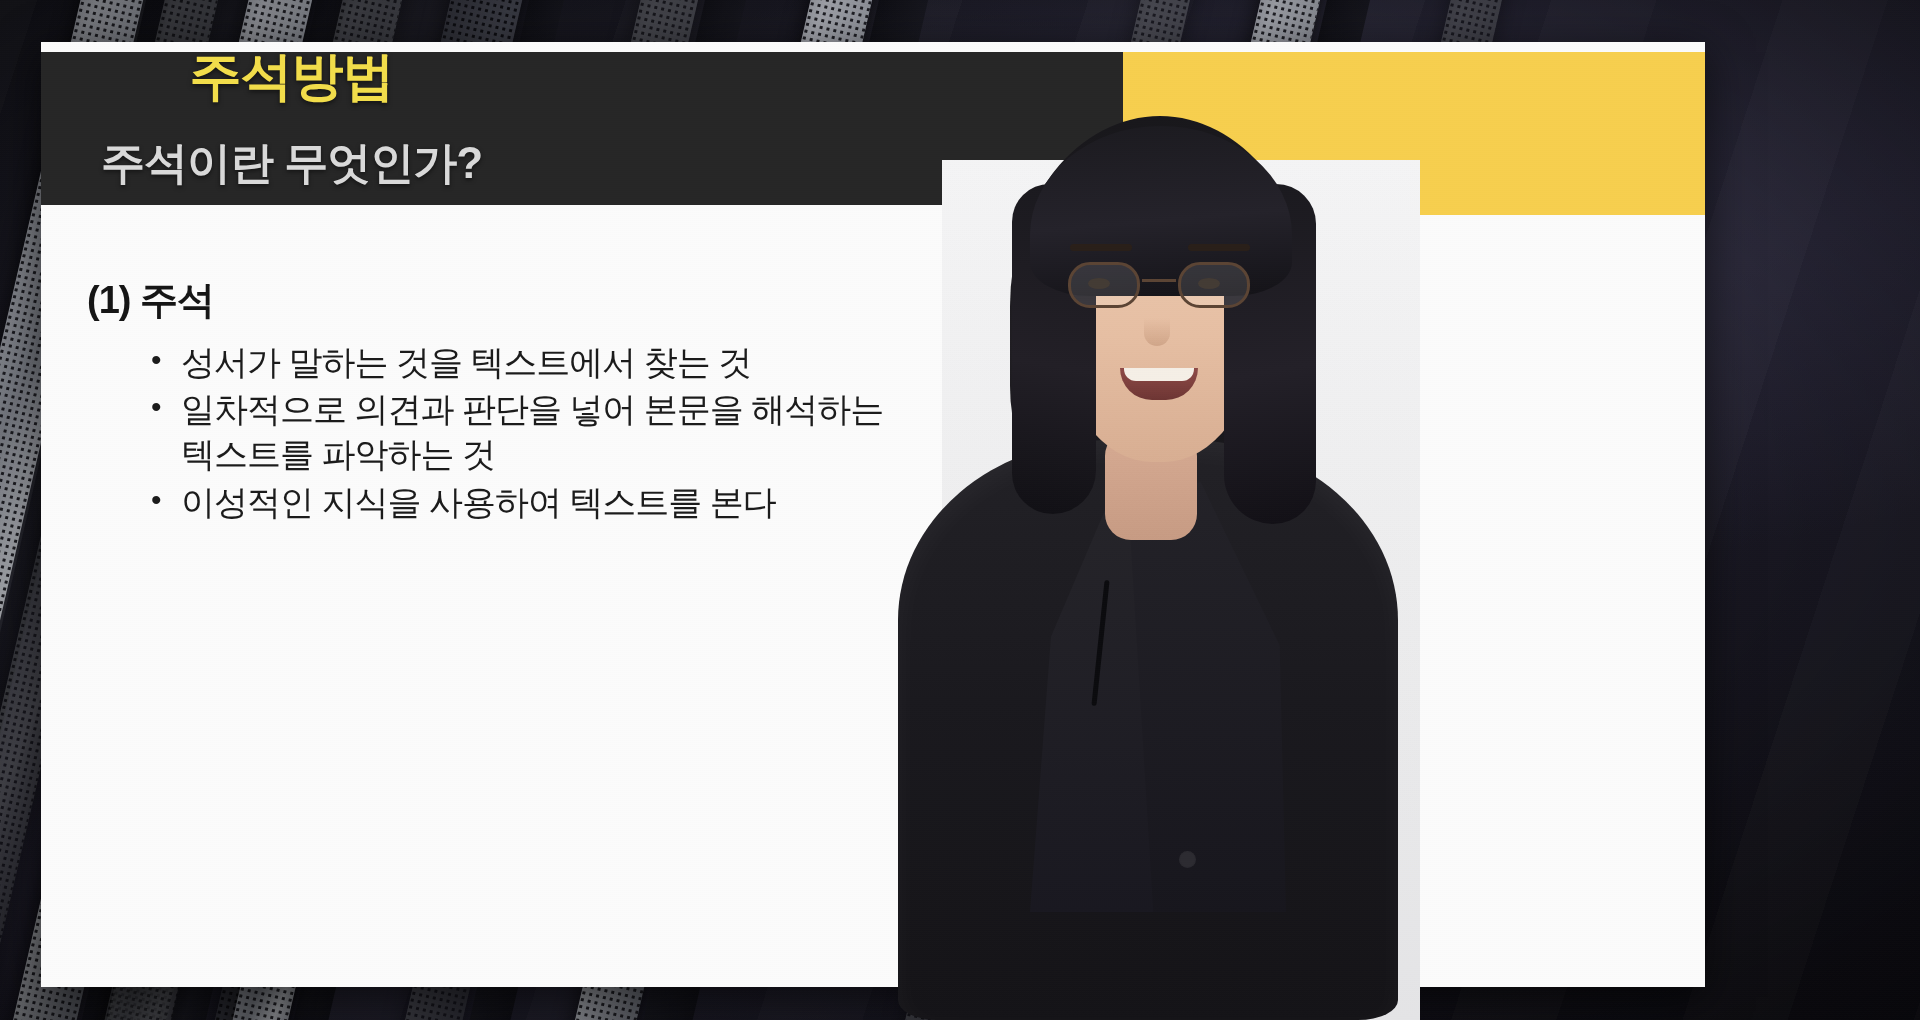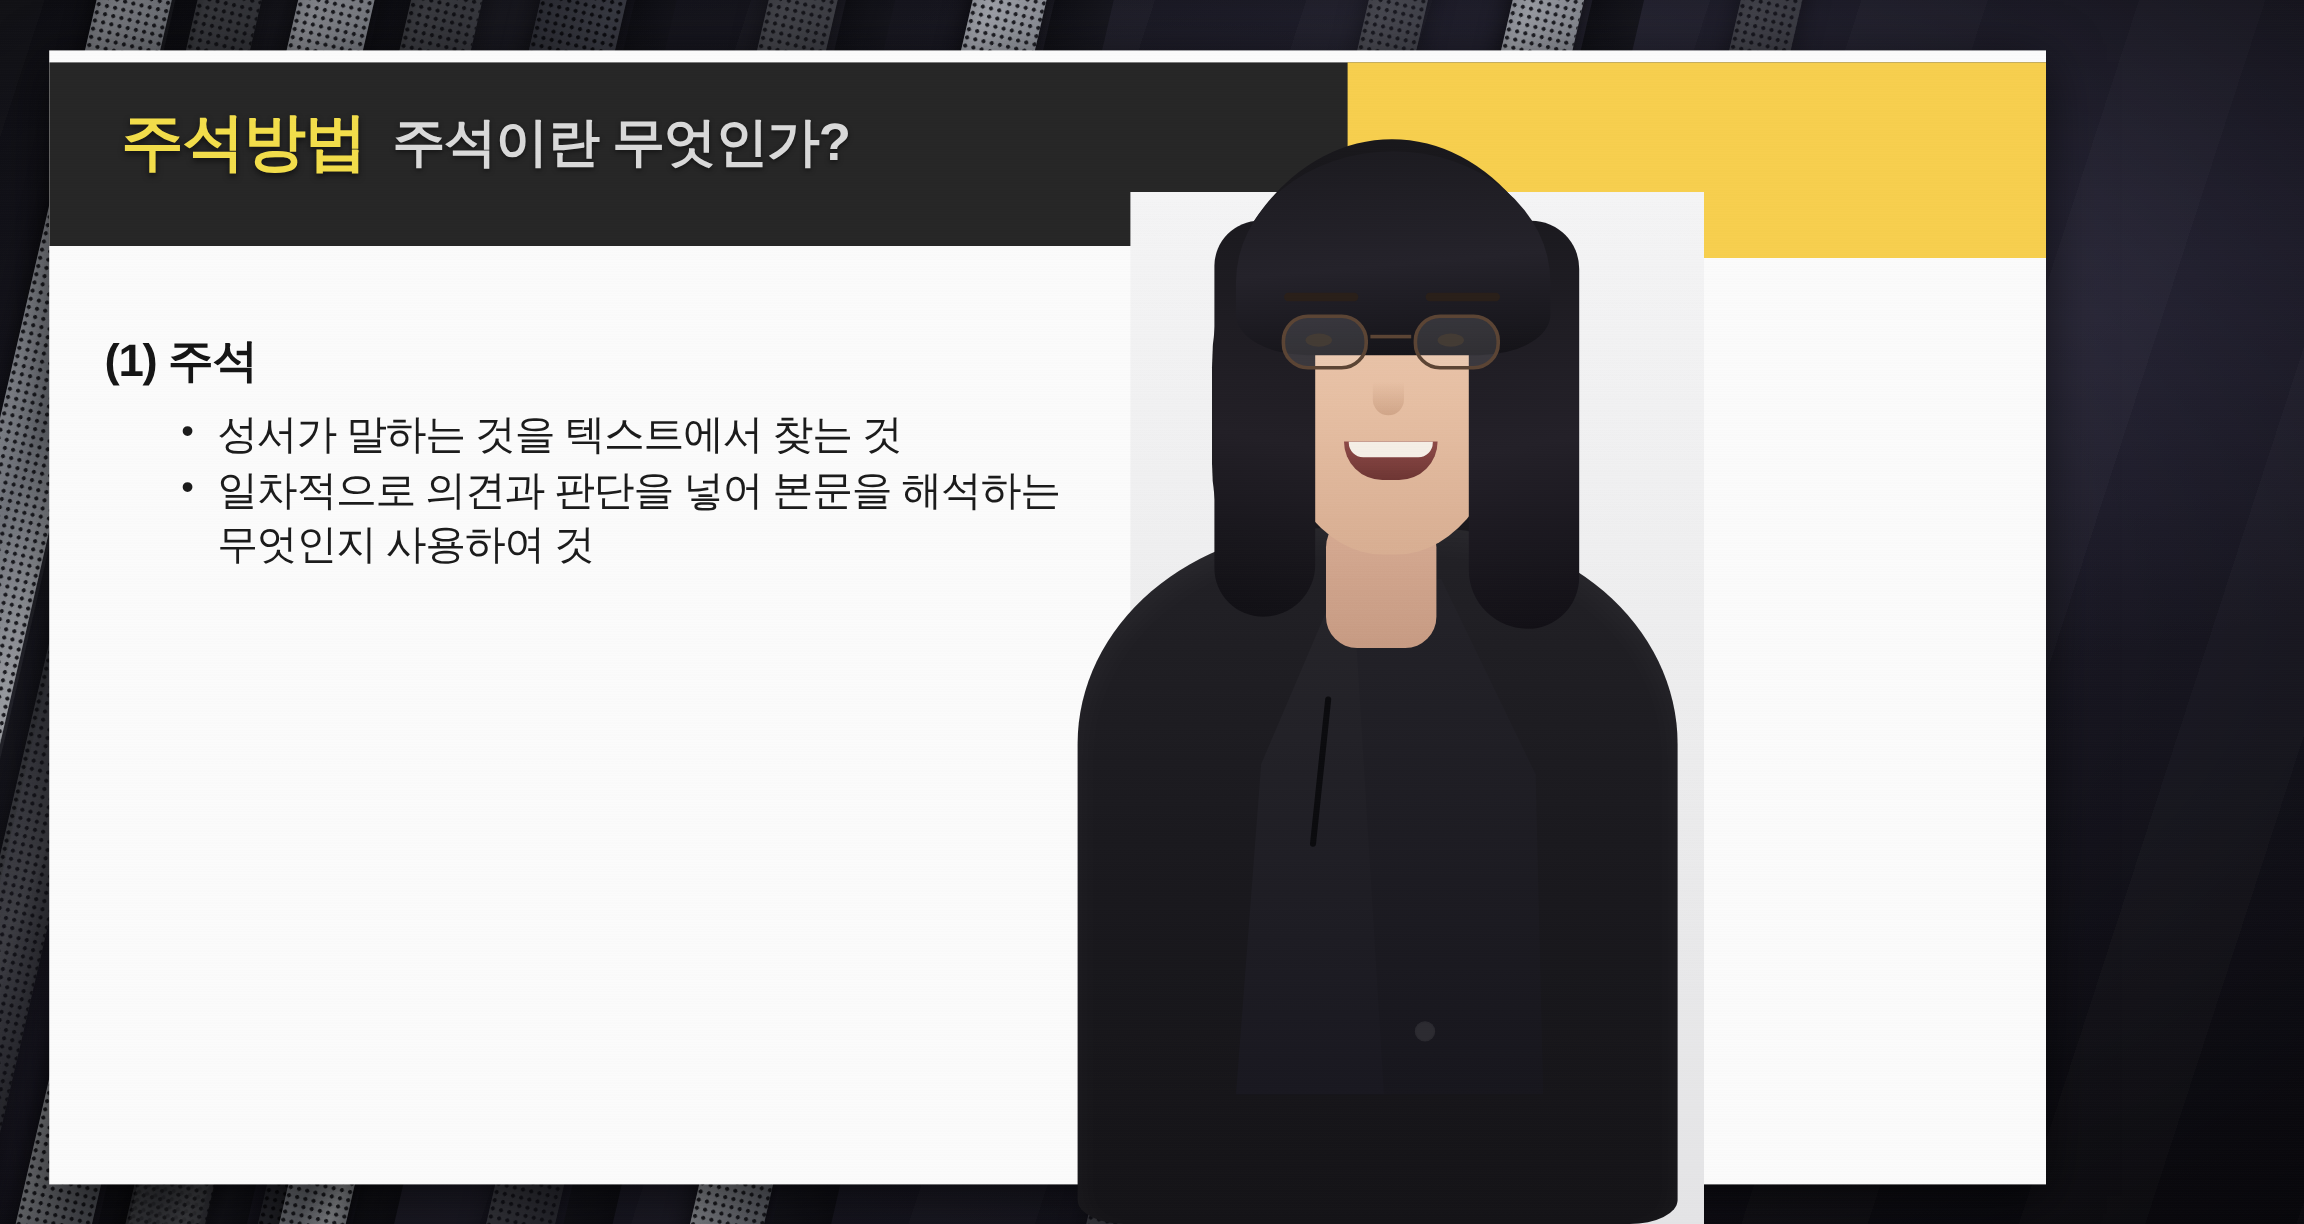--- a/index.html
+++ b/index.html
@@ -73,20 +73,21 @@
     background:#262626;
   }
   .accent-block{
     position:absolute; right:0; top:0; width:582px; height:163px;
     background:#f7cf4e;
   }
   .header-text{
     position:absolute; left:60px; top:0; height:153px;
     display:flex; align-items:center; gap:22px; z-index:3;
     white-space:nowrap;
+    flex-direction:column;
   }
   .title-main{
     color:#f2dd4a; font-weight:bold; font-size:52px; letter-spacing:-1px;
     text-shadow:0 2px 5px rgba(0,0,0,.55);
   }
   .title-sub{
     color:#d9d9d9; font-weight:bold; font-size:44px; letter-spacing:-1px;
     text-shadow:0 2px 4px rgba(0,0,0,.5);
   }
 
@@ -275,23 +276,26 @@
       <div class="section-heading">(1) 주석</div>
 
       <ul class="bullets">
 
         <li>
           <span class="cont">성서가 말하는 것을 텍스트에서 찾는 것</span>
         </li>
 
         <li>
           <span class="cont">일차적으로 의견과 판단을 넣어 본문을 해석하는</span>
-          <span class="cont">무엇인지 사용하여 것</span>
+          <span class="cont">텍스트를 파악하는 것</span>
         </li>
 
+        <li>
+          <span class="cont">이성적인 지식을 사용하여 텍스트를 본다</span>
+        </li>
 
       </ul>
     </div>
   </div>
 
   <div id="presenter">
     <div class="p-bg"></div>
     <div class="p-hair-back"></div>
     <div class="p-suit"></div>
     <div class="p-shirt"></div>

